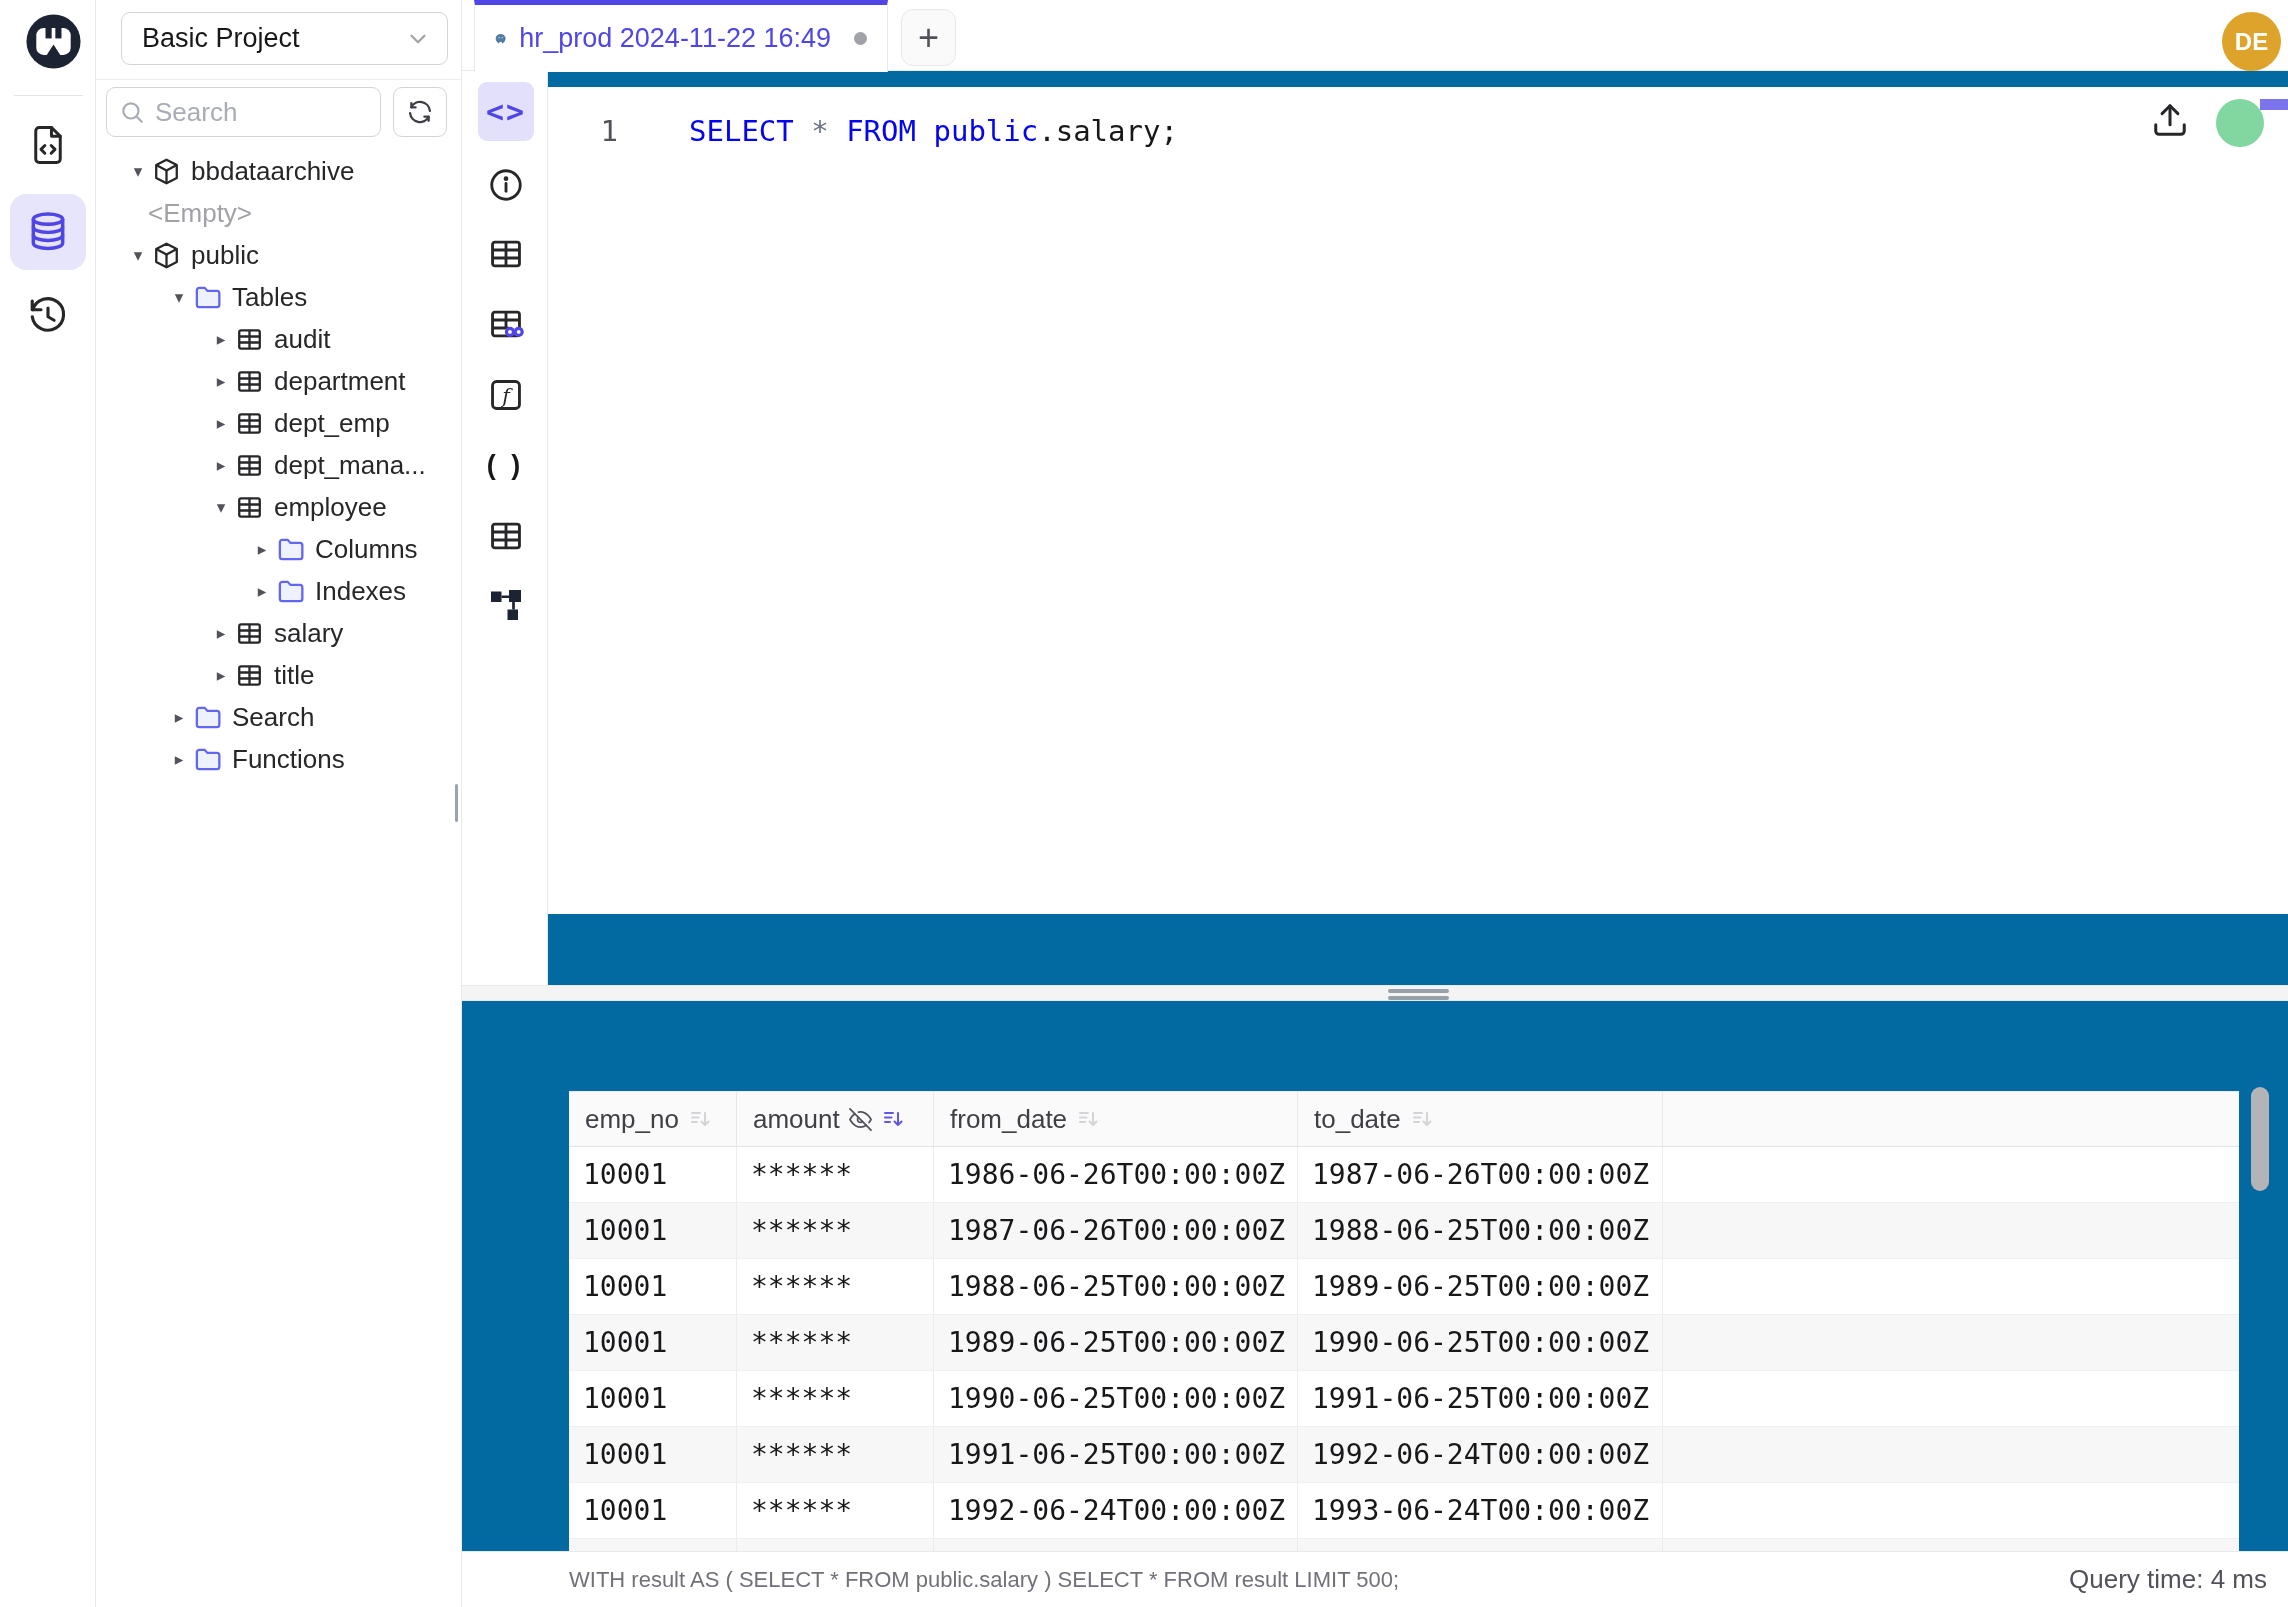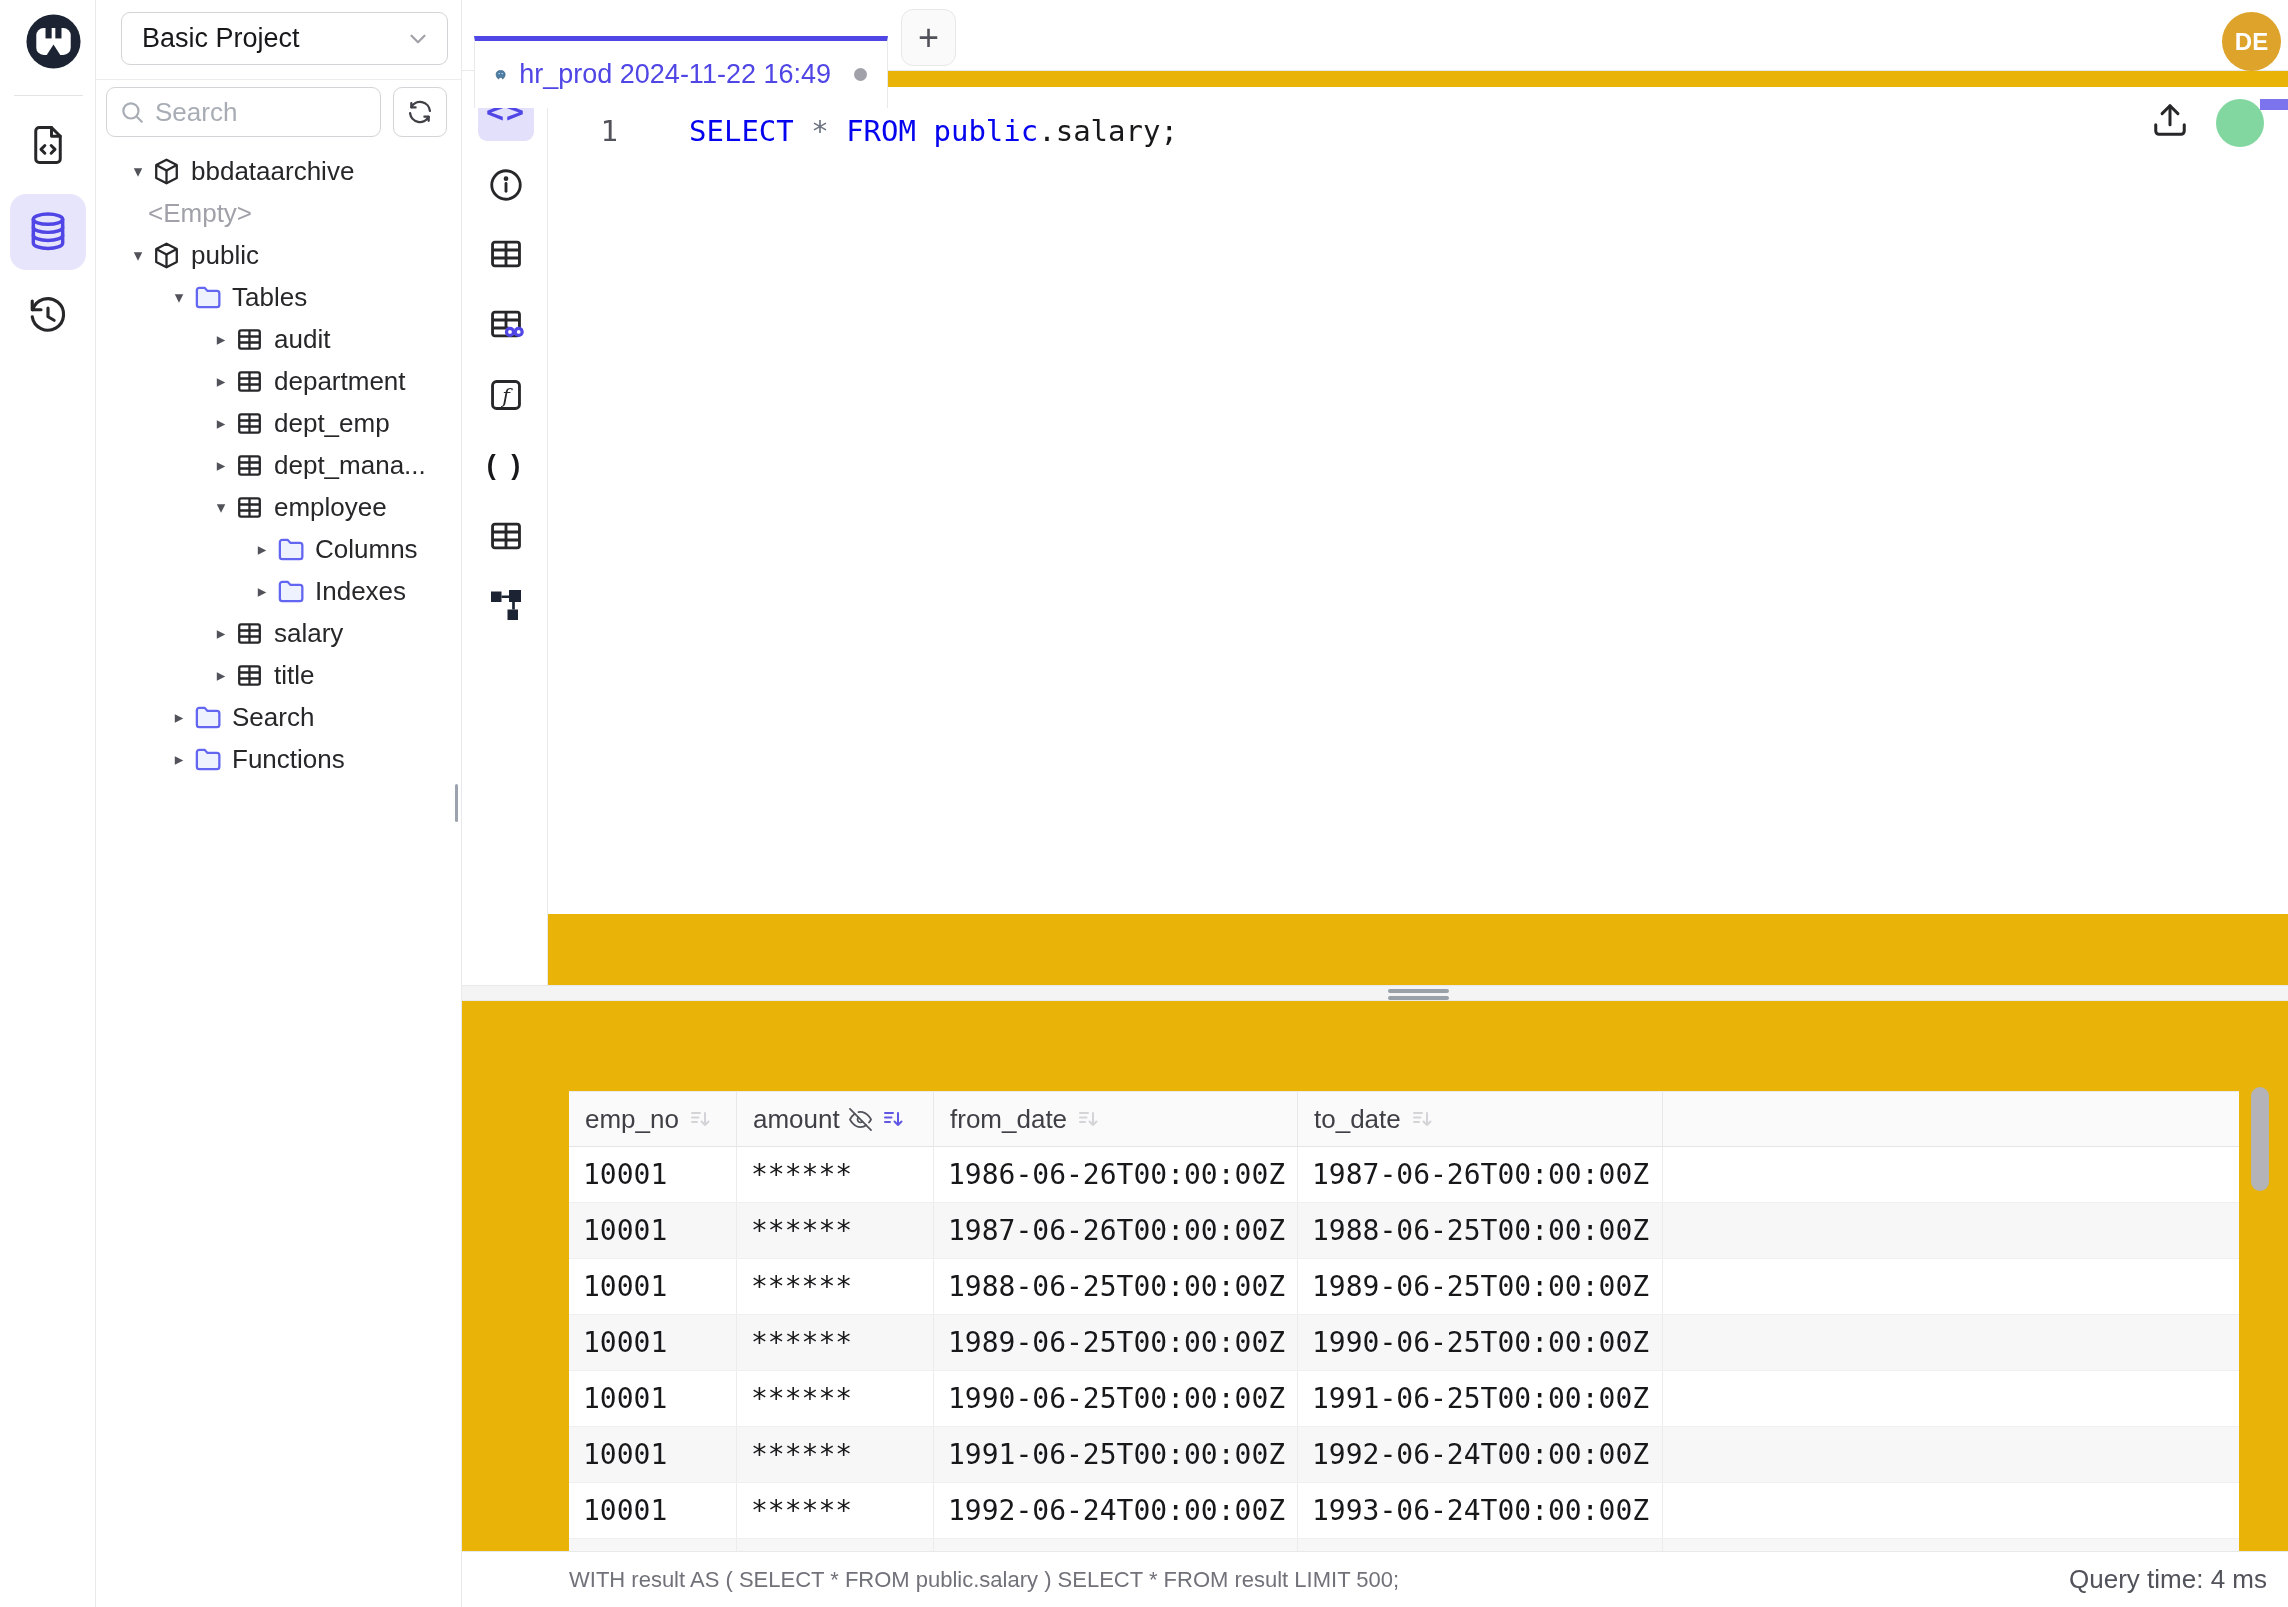--- a/index.html
+++ b/index.html
@@ -1,19 +1,19 @@
 <!DOCTYPE html>
 <html><head>
 <meta charset="utf-8">
 <style>
   * { box-sizing: border-box; margin: 0; padding: 0; }
   html,body { background:#fff; }
   #app {
     position: relative; width: 2289px; height: 1608px; overflow: hidden;
-    background: #eab308; font-family: "Liberation Sans", sans-serif; color: #18181b;
+    background: #0369a1; font-family: "Liberation Sans", sans-serif; color: #18181b;
   }
   svg { display: block; }
 
   
   .rail { position:absolute; left:0; top:0; width:96px; height:1608px; background:#fff; border-right:1px solid #e8e9eb; }
   .rail-logo { position:absolute; left:24px; top:12px; width:59px; height:59px; cursor:pointer; }
   .rail-div { position:absolute; left:14px; top:95px; width:69px; border-top:1px solid #e4e4e7; }
   .rail-btn { position:absolute; left:20px; width:55px; height:55px; display:flex; align-items:center; justify-content:center; border-radius:12px; }
   .rail-active { position:absolute; left:10px; top:194px; width:76px; height:76px; background:#e7e5fb; border-radius:16px; display:flex; align-items:center; justify-content:center; }
 
@@ -34,21 +34,21 @@
   .muted { color:#a1a1aa; }
   .empty-row { padding-left:52px;align-items:center; }
   .side-resize { position:absolute; left:-7px; top:784px; display:flex; gap:4px; }
   .side-resize i { display:block; width:3px; height:38px; background:#9ca3af; border-radius:2px; }
 
   
   .main { position:absolute; left:462px; top:0; width:1827px; height:1608px; }
   .tabbar { position:absolute; left:0; top:0; width:1827px; height:71px; background:#fff; border-bottom:1px solid #e8e9eb; }
   .tab { position:absolute; left:12px; top:0; width:414px; height:72px; background:#fff; z-index:2;
     border:1px solid #e8e9eb; border-top:5px solid #4f46e5; border-bottom:none;
-    display:flex; align-items:center; gap:13px; padding:0 20px; cursor:pointer;margin-top:36px; }
+    display:flex; align-items:center; gap:13px; padding:0 20px; cursor:pointer; }
   .tab-label { font-size:27px; color:#4f46e5; font-weight:500; white-space:nowrap; }
   .tab-dot { width:13px; height:13px; border-radius:50%; background:#a1a1aa; margin-left:10px; flex:none; }
   .plus-btn { position:absolute; left:439px; top:9px; width:55px; height:57px; background:#fafafa; border:1px solid #e8e8eb; border-radius:12px;
     font-size:36px; color:#52525b; display:flex; align-items:center; justify-content:center; cursor:pointer; }
   .avatar { position:absolute; left:1760px; top:12px; width:59px; height:59px; border-radius:50%; background:#dda32b; color:#fff;
     font-size:24px; font-weight:bold; display:flex; align-items:center; justify-content:center; cursor:pointer; }
 
   
   .minirail { position:absolute; left:0; top:71px; width:86px; height:914px; border-right:1px solid #e8e9eb; background:#fff; }
   .code-toggle { position:absolute; left:16px; top:11px; width:56px; height:59px; background:#e2e0fb; border-radius:9px;

